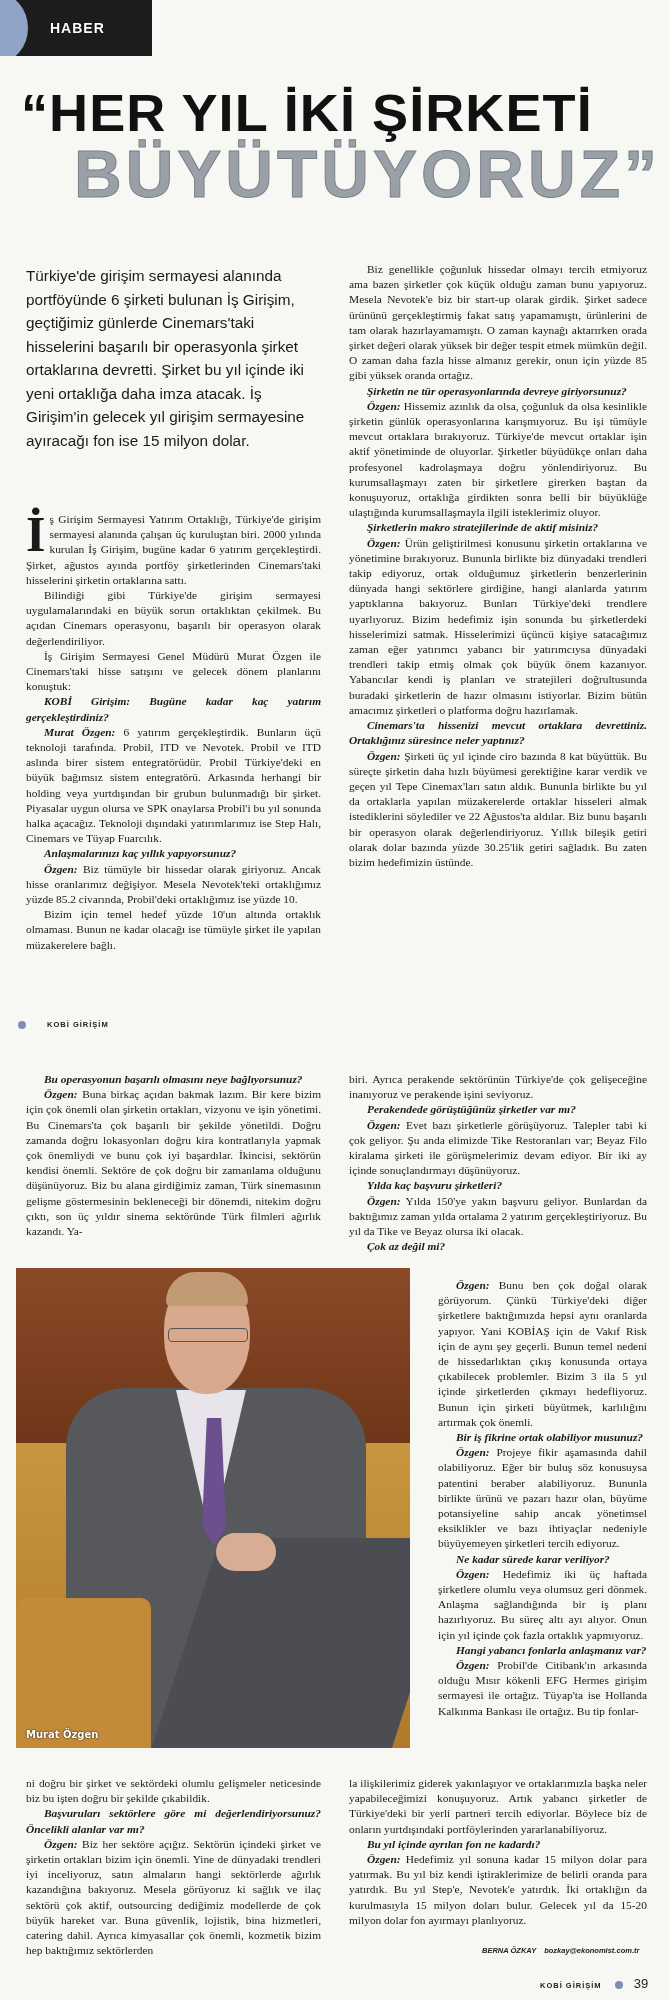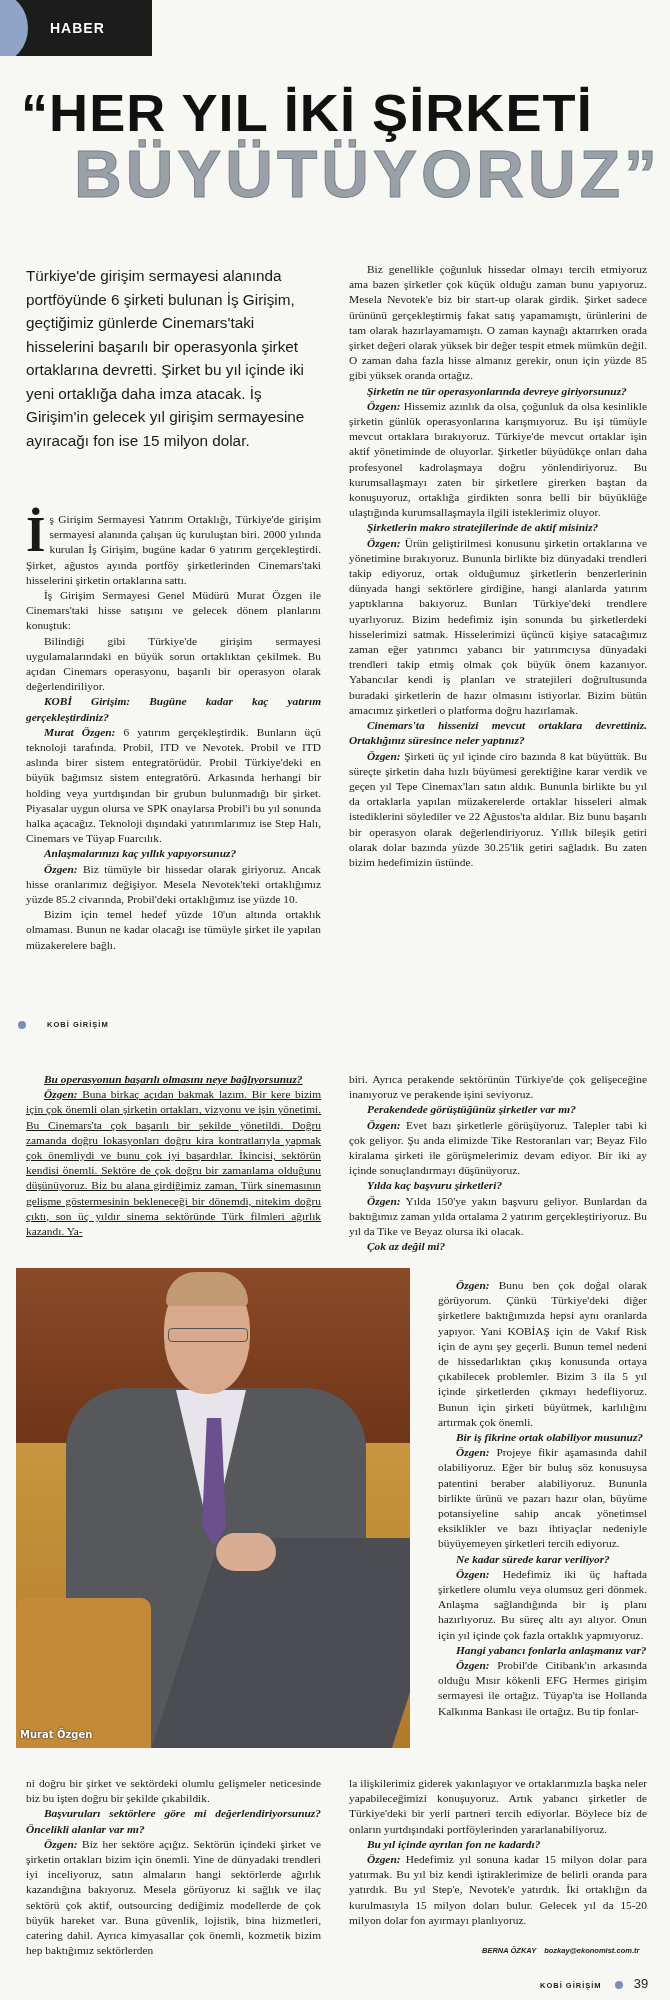--- a/index.html
+++ b/index.html
@@ -15,40 +15,40 @@
   .lead { position:absolute; left:26px; top:264px; width:292px; font-family:"Liberation Sans", sans-serif; font-size:15.3px;
           line-height:23.5px; color:#1a1a1a; }
   .col { position:absolute; font-size:11.4px; line-height:15.2px; text-align:justify;margin-top:12px; }
   .col p { margin:0; text-indent:18px; }
   .col p.q { font-style:italic; font-weight:bold; }
   .col p.noind { text-indent:0; }
   .col b.sp { font-style:italic; }
   .dropcap { float:left; font-size:50px; line-height:40px; margin:2px 4px 0 0; font-weight:bold; }
   .c1 { left:26px; top:500px; width:295px; }
   .c2 { left:349px; top:250px; width:298px; }
-  .c3 { left:26px; top:1060px; width:295px;text-decoration:underline; }
+  .c3 { left:26px; top:1060px; width:295px; }
   .c4 { left:349px; top:1060px; width:298px; }
   .c5 { left:26px; top:1764px; width:295px; }
   .c4b { left:438px; top:1266px; width:209px; }
   .c4c { left:349px; top:1764px; width:298px; }
   .runner { position:absolute; font-family:"Liberation Sans", sans-serif; font-weight:bold; font-size:7.5px; letter-spacing:1px; color:#222; }
   .dot { display:inline-block; width:8px; height:8px; border-radius:50%; background:#7d8fb5; vertical-align:middle; }
   .photo { position:absolute; left:16px; top:1268px; width:394px; height:480px; overflow:hidden; background:#7a3f20; }
   .photo .wall { position:absolute; left:0; top:0; width:100%; height:180px; background:linear-gradient(#8a4a28,#6e3518); }
   .photo .sofa { position:absolute; left:0; top:175px; width:100%; height:305px; background:linear-gradient(#c8963e,#b07a2a); }
   .photo .arm { position:absolute; left:0; top:330px; width:135px; height:150px; background:#c38a3a; border-radius:10px 10px 0 0; }
   .photo .suit { position:absolute; left:50px; top:120px; width:300px; height:360px; background:#56585c; border-radius:60px 60px 10px 10px; }
   .photo .legs { position:absolute; left:170px; top:270px; width:240px; height:210px; background:#4b4d52; transform:skewX(-18deg); }
   .photo .shirt { position:absolute; left:160px; top:122px; width:70px; height:120px; background:#e8e4ec; clip-path:polygon(0 0,100% 0,60% 100%,40% 100%); }
   .photo .tie { position:absolute; left:186px; top:150px; width:24px; height:128px; background:#6b4f8e; clip-path:polygon(20% 0,80% 0,100% 85%,50% 100%,0 85%); }
   .photo .head { position:absolute; left:148px; top:8px; width:86px; height:118px; background:#d9a98e; border-radius:45% 45% 48% 48%; }
   .photo .hair { position:absolute; left:150px; top:4px; width:82px; height:34px; background:#c29a73; border-radius:40px 40px 6px 6px; }
   .photo .glasses { position:absolute; left:152px; top:60px; width:78px; height:12px; border:1.5px solid #555; border-radius:4px; }
   .photo .hands { position:absolute; left:200px; top:265px; width:60px; height:38px; background:#d8ad93; border-radius:20px; }
-  .photo .cap { position:absolute; left:4px; bottom:8px; color:#fff; font-family:"DejaVu Sans", sans-serif; font-size:10px; font-weight:bold; text-shadow:0 0 2px #000;margin-top:40px; }
+  .photo .cap { position:absolute; left:10px; bottom:8px; color:#fff; font-family:"DejaVu Sans", sans-serif; font-size:10px; font-weight:bold; text-shadow:0 0 2px #000;margin-top:40px; }
   .byline { position:absolute; left:482px; top:1946px; font-family:"Liberation Sans", sans-serif; font-style:italic; font-weight:bold; font-size:7.5px; color:#222;text-align:center; }
   .folio { position:absolute; left:540px; top:1976px; font-family:"Liberation Sans", sans-serif; font-size:11px; color:#222; }
   .folio .num { font-size:13px; margin-left:8px; }
 </style>
 </head>
 <body>
 
 <div class="section-tab">
   <div class="disc"></div>
   <span class="label">HABER</span>
@@ -56,22 +56,22 @@
 
 <h1 class="headline" style="margin:3px">
   <span class="l1">“HER YIL İKİ ŞİRKETİ</span>
   <span class="l2">BÜYÜTÜYORUZ”</span>
 </h1>
 
 <div class="lead">Türkiye'de girişim sermayesi alanında portföyünde 6 şirketi bulunan İş Girişim, geçtiğimiz günlerde Cinemars'taki hisselerini başarılı bir operasyonla şirket ortaklarına devretti. Şirket bu yıl içinde iki yeni ortaklığa daha imza atacak. İş Girişim'in gelecek yıl girişim sermayesine ayıracağı fon ise 15 milyon dolar.</div>
 
 <div class="col c1">
   <p class="noind"><span class="dropcap">İ</span><span>ş Girişim Sermayesi Yatırım Ortaklığı, Türkiye'de girişim sermayesi alanında çalışan üç kuruluştan biri. 2000 yılında kurulan İş Girişim, bugüne kadar 6 yatırım gerçekleştirdi. Şirket, ağustos ayında portföy şirketlerinden Cinemars'taki hisselerini şirketin ortaklarına sattı.</span></p>
+  <p>Bilindiği gibi Türkiye'de girişim sermayesi uygulamalarındaki en büyük sorun ortaklıktan çekilmek. Bu açıdan Cinemars operasyonu, başarılı bir operasyon olarak değerlendiriliyor.</p>
   <p>İş Girişim Sermayesi Genel Müdürü Murat Özgen ile Cinemars'taki hisse satışını ve gelecek dönem planlarını konuştuk:</p>
-  <p>Bilindiği gibi Türkiye'de girişim sermayesi uygulamalarındaki en büyük sorun ortaklıktan çekilmek. Bu açıdan Cinemars operasyonu, başarılı bir operasyon olarak değerlendiriliyor.</p>
   <p class="q">KOBİ Girişim: Bugüne kadar kaç yatırım gerçekleştirdiniz?</p>
   <p><b class="sp">Murat Özgen:</b><span> 6 yatırım gerçekleştirdik. Bunların üçü teknoloji tarafında. Probil, ITD ve Nevotek. Probil ve ITD aslında birer sistem entegratörüdür. Probil Türkiye'deki en büyük bağımsız sistem entegratörü. Arkasında herhangi bir holding veya yurtdışından bir grubun bulunmadığı bir şirket. Piyasalar uygun olursa ve SPK onaylarsa Probil'i bu yıl sonunda halka açacağız. Teknoloji dışındaki yatırımlarımız ise Step Halı, Cinemars ve Tüyap Fuarcılık.</span></p>
   <p class="q">Anlaşmalarınızı kaç yıllık yapıyorsunuz?</p>
   <p><b class="sp">Özgen:</b><span> Biz tümüyle bir hissedar olarak giriyoruz. Ancak hisse oranlarımız değişiyor. Mesela Nevotek'teki ortaklığımız yüzde 85.2 civarında, Probil'deki ortaklığımız ise yüzde 10.</span></p>
   <p>Bizim için temel hedef yüzde 10'un altında ortaklık olmaması. Bunun ne kadar olacağı ise tümüyle şirket ile yapılan müzakerelere bağlı.</p>
 </div>
 
 <div class="col c2">
   <p>Biz genellikle çoğunluk hissedar olmayı tercih etmiyoruz ama bazen şirketler çok küçük olduğu zaman bunu yapıyoruz. Mesela Nevotek'e biz bir start-up olarak girdik. Şirket sadece ürününü gerçekleştirmiş fakat satış yapamamıştı, ürünlerini de tam olarak hazırlayamamıştı. O zaman kaynağı aktarırken orada şirket değeri olarak yüksek bir değer tespit etmek mümkün değil. O zaman daha fazla hisse almanız gerekir, onun için yüzde 85 gibi yüksek oranda ortağız.</p>
   <p class="q">Şirketin ne tür operasyonlarında devreye giriyorsunuz?</p>

